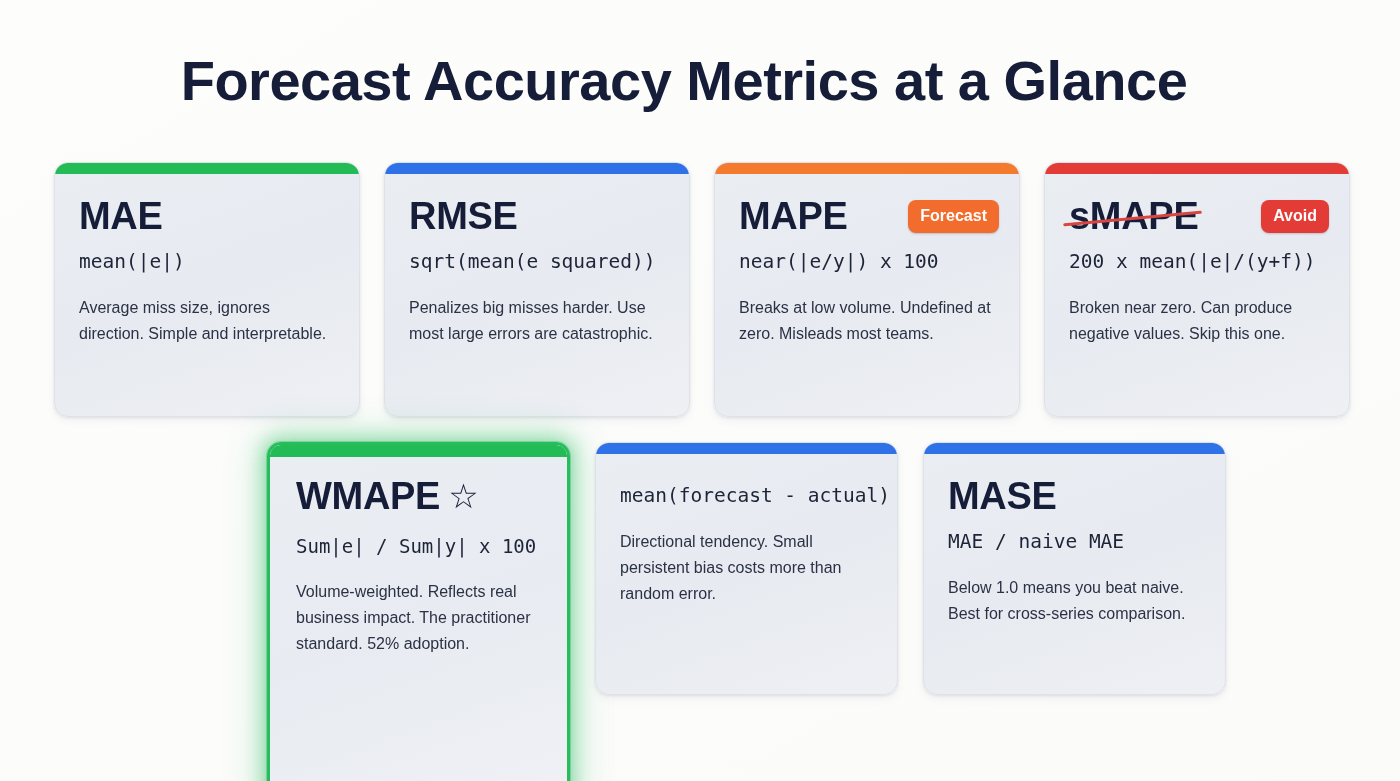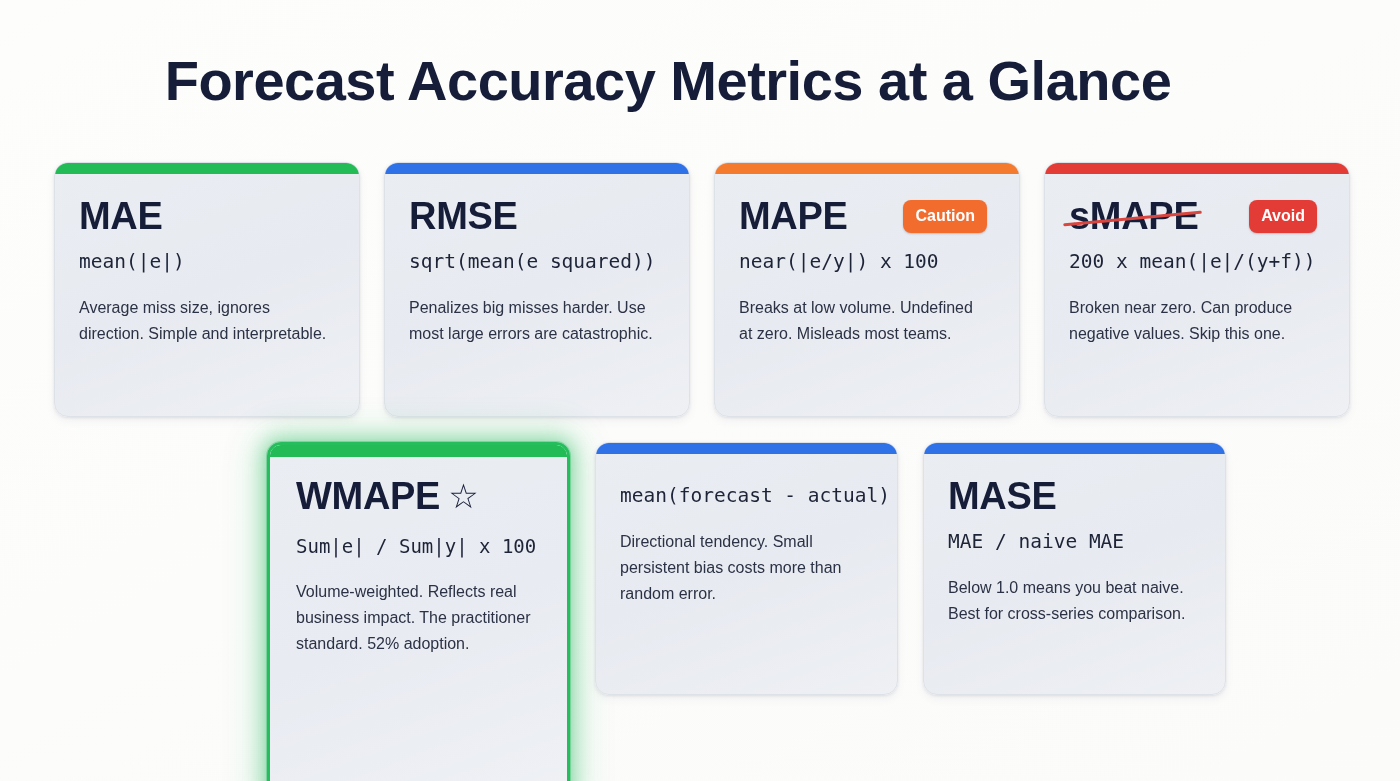--- a/index.html
+++ b/index.html
@@ -19,21 +19,21 @@
   .page {
     position: relative;
     width: 1400px;
     height: 781px;
   }
 
   
   .page-title {
     position: absolute;
     top: 46px;
-    left: 0;
+    left: 16px;
     width: 1336px;
     text-align: center;
     font-size: 56px;
     line-height: 70px;
     font-weight: bold;
     color: #151d38;
     letter-spacing: -0.5px;
   }
 
   
@@ -54,21 +54,21 @@
     gap: 25px;
   }
 
   .card {
     position: relative;
     background: linear-gradient(160deg, #eaedf2 0%, #e7eaf0 50%, #eef0f4 100%);
     border-radius: 14px;
     border: 1px solid #dde1e8;
     box-shadow: 0 1px 3px rgba(30, 40, 70, 0.10),
                 0 4px 10px rgba(30, 40, 70, 0.05);
-    padding: 30px 32px 22px 24px;
+    padding: 30px 20px 22px 24px;
     overflow: hidden;
   }
 
   .card .accent {
     position: absolute;
     top: 0;
     left: 0;
     right: 0;
     height: 11px;
     border-radius: 13px 13px 0 0;
@@ -199,21 +199,21 @@
         <span class="card-title">RMSE</span>
       </div>
       <div class="formula">sqrt(mean(e squared))</div>
       <div class="desc">Penalizes big misses harder. Use most large errors are catastrophic.</div>
     </div>
 
     <div class="card">
       <div class="accent" style="background:#f47b2e"></div>
       <div class="card-head">
         <span class="card-title">MAPE</span>
-        <span class="badge caution">Caution</span>
+        <span class="badge caution">Forecast</span>
       </div>
       <div class="formula">near(|e/y|) x 100</div>
       <div class="desc">Breaks at low volume. Undefined at zero. Misleads most teams.</div>
     </div>
 
     <div class="card">
       <div class="accent" style="background:#e33c36"></div>
       <div class="card-head">
         <span class="card-title struck">sMAPE</span>
         <span class="badge avoid">Avoid</span>

